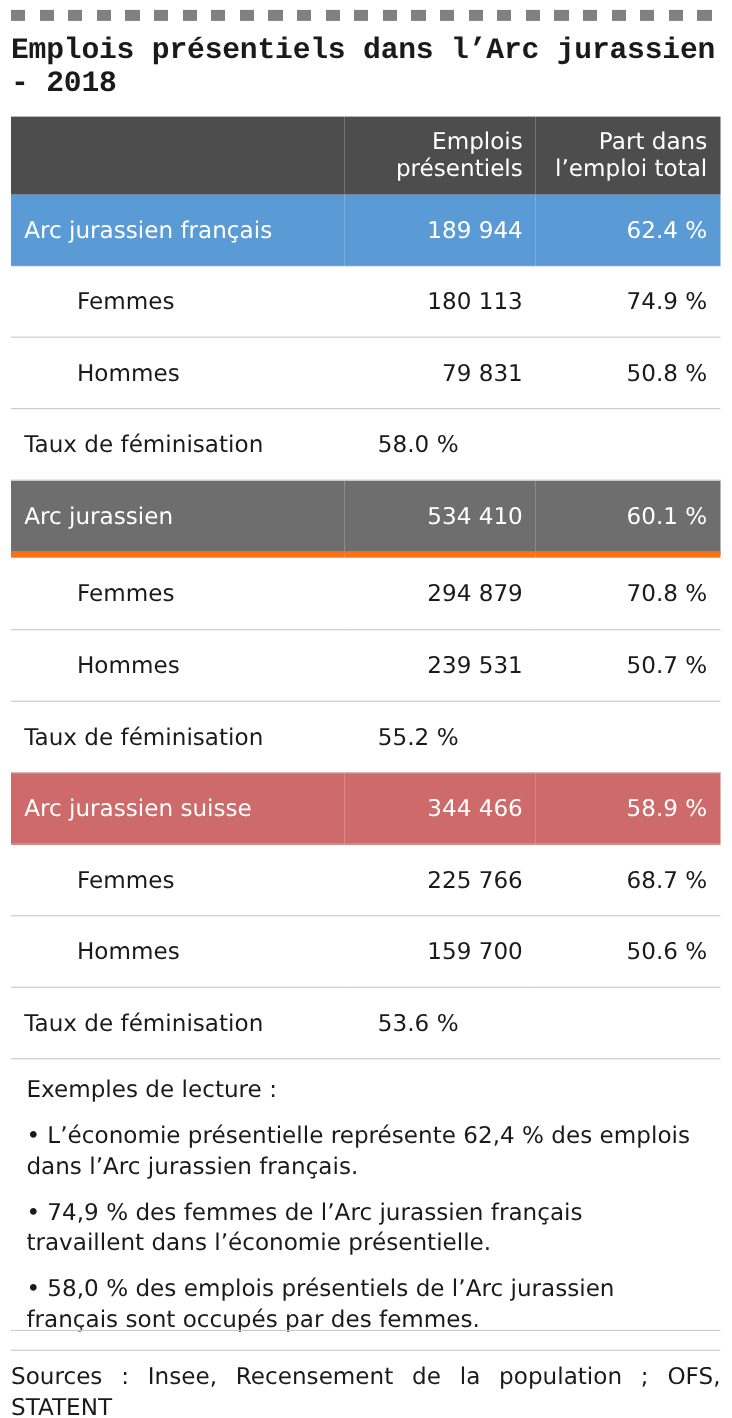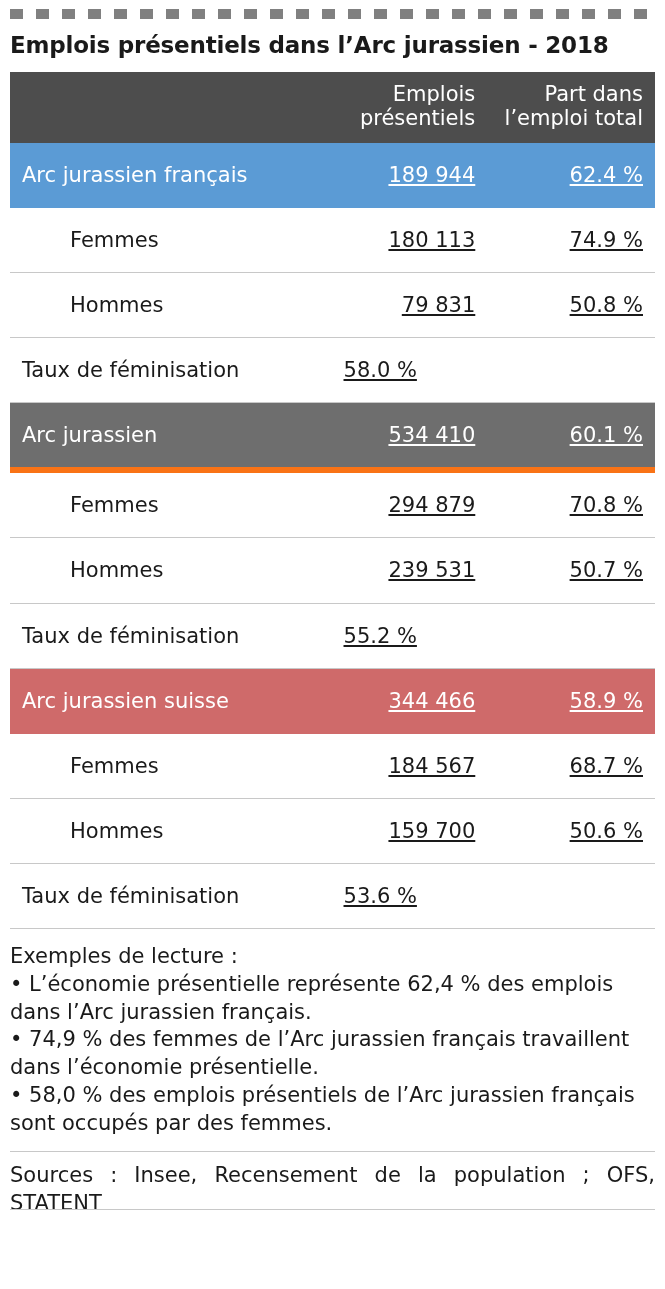--- a/index.html
+++ b/index.html
@@ -25,26 +25,27 @@
   .top-dashes {
     height: 10px;
     margin: 9px 0 0 0;
     background-image: repeating-linear-gradient(
       to right,
       #808080 0px, #808080 13px,
       rgba(0,0,0,0) 13px, rgba(0,0,0,0) 26px
     );
   }
   .title {
-    font-size: 23px;
+    font-size: 27px;
     font-weight: bold;
     letter-spacing: -0.2px;
     color: #1a1a1a;
     margin: 14px 0 14px 0;
     line-height: 1.1;
+    font-family: Liberation Mono, monospace;
   }
   table.main {
     width: 100%;
     border-collapse: collapse;
     table-layout: fixed;
     font-size: 21px;
   }
   table.main col.c1 { width: 47%; }
   table.main col.c2 { width: 27%; }
   table.main col.c3 { width: 26%; }
@@ -61,21 +62,21 @@
   }
   thead th.blank { padding: 0; }
 
   tbody td {
     padding: 20px 12px;
     border-bottom: 1px solid #c8c8c8;
     line-height: 1.15;
     vertical-align: middle;
   }
   tbody td.label { text-align: left; }
-  tbody td.num   { text-align: right; text-decoration: underline; }
+  tbody td.num   { text-align: right; }
   tbody tr.sub td.label { padding-left: 60px; }
 
   tbody tr.hl-blue td {
     background: #5b9bd5;
     color: #ffffff;
     border-bottom: 1px solid #5b9bd5;
   }
   tbody tr.hl-grey td {
     background: #6e6e6e;
     color: #ffffff;
@@ -89,21 +90,21 @@
   }
   tbody tr.feminisation td.num { text-align: center; padding-right: 52px; }
   tbody tr.last-of-block td { border-bottom: 1px solid #c8c8c8; }
 
   .notes {
     margin-top: 14px;
     font-size: 21px;
     line-height: 1.32;
     color: #1a1a1a;
   }
-  .notes .note-line { margin: 0; }
+  .notes .note-line { margin: 14px; }
   .rule {
     border-top: 1px solid #c8c8c8;
     margin: 14px 0 10px 0;
   }
   .sources {
     font-size: 21px;
     line-height: 1.3;
     text-align: justify;
     color: #1a1a1a;
   }
@@ -186,21 +187,21 @@
         <td class="num"></td>
       </tr>
 
       <tr class="hl-red">
         <td class="label">Arc jurassien suisse</td>
         <td class="num">344 466</td>
         <td class="num">58.9 %</td>
       </tr>
       <tr class="sub">
         <td class="label">Femmes</td>
-        <td class="num">184 567</td>
+        <td class="num">225 766</td>
         <td class="num">68.7 %</td>
       </tr>
       <tr class="sub">
         <td class="label">Hommes</td>
         <td class="num">159 700</td>
         <td class="num">50.6 %</td>
       </tr>
       <tr class="feminisation last-of-block">
         <td class="label">Taux de féminisation</td>
         <td class="num">53.6 %</td>

